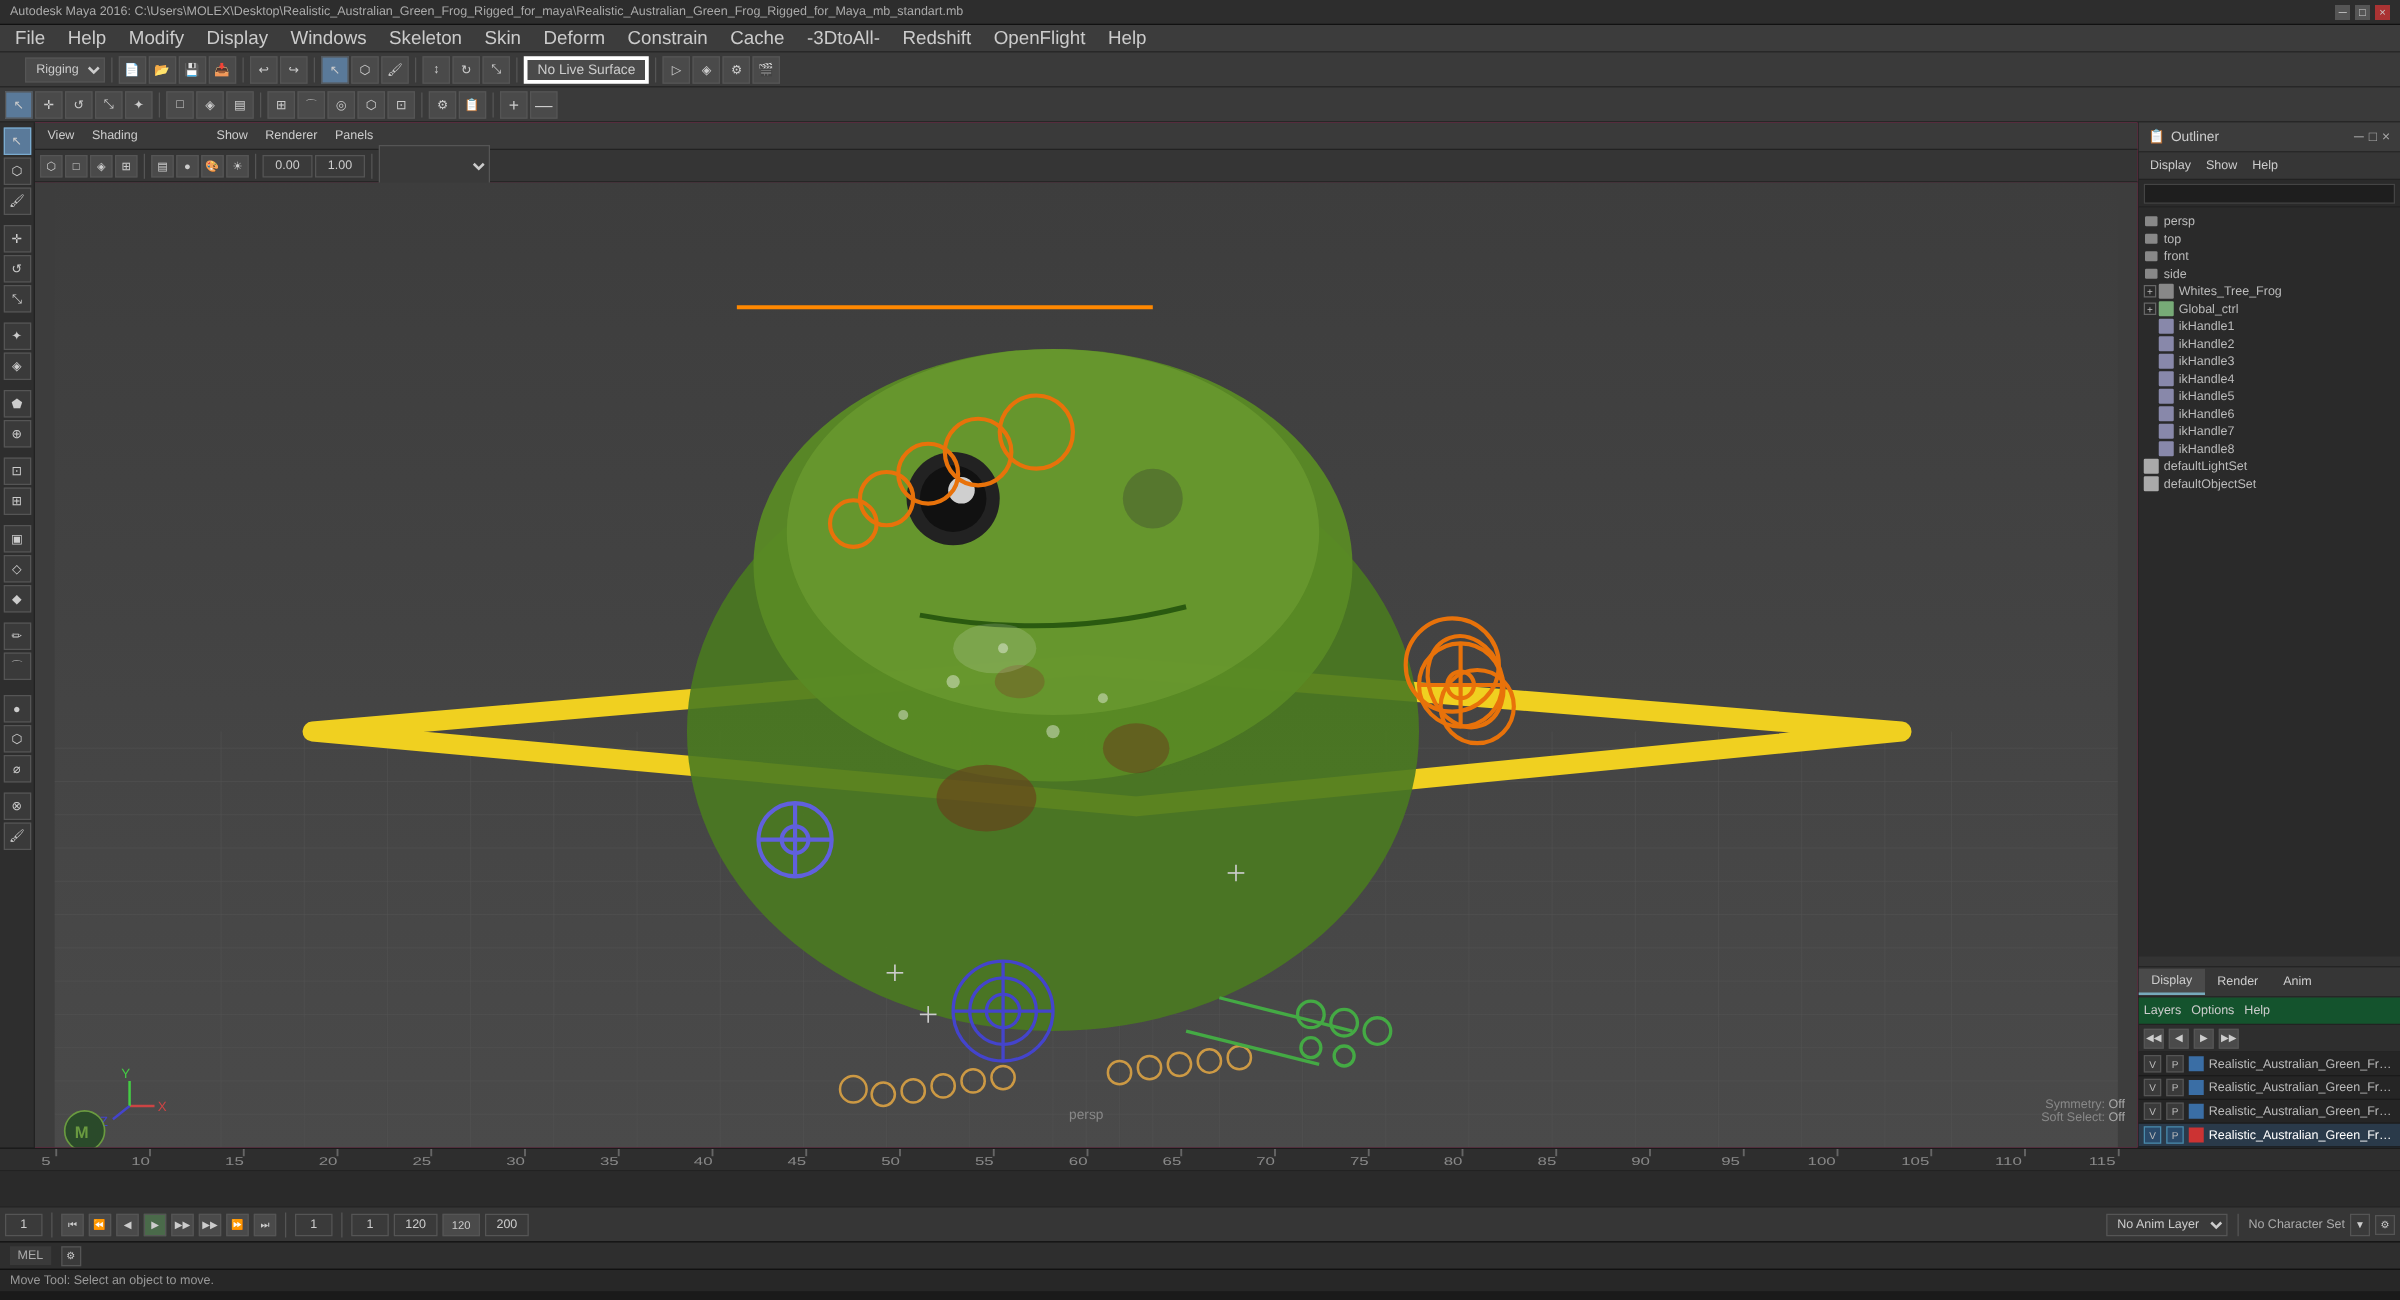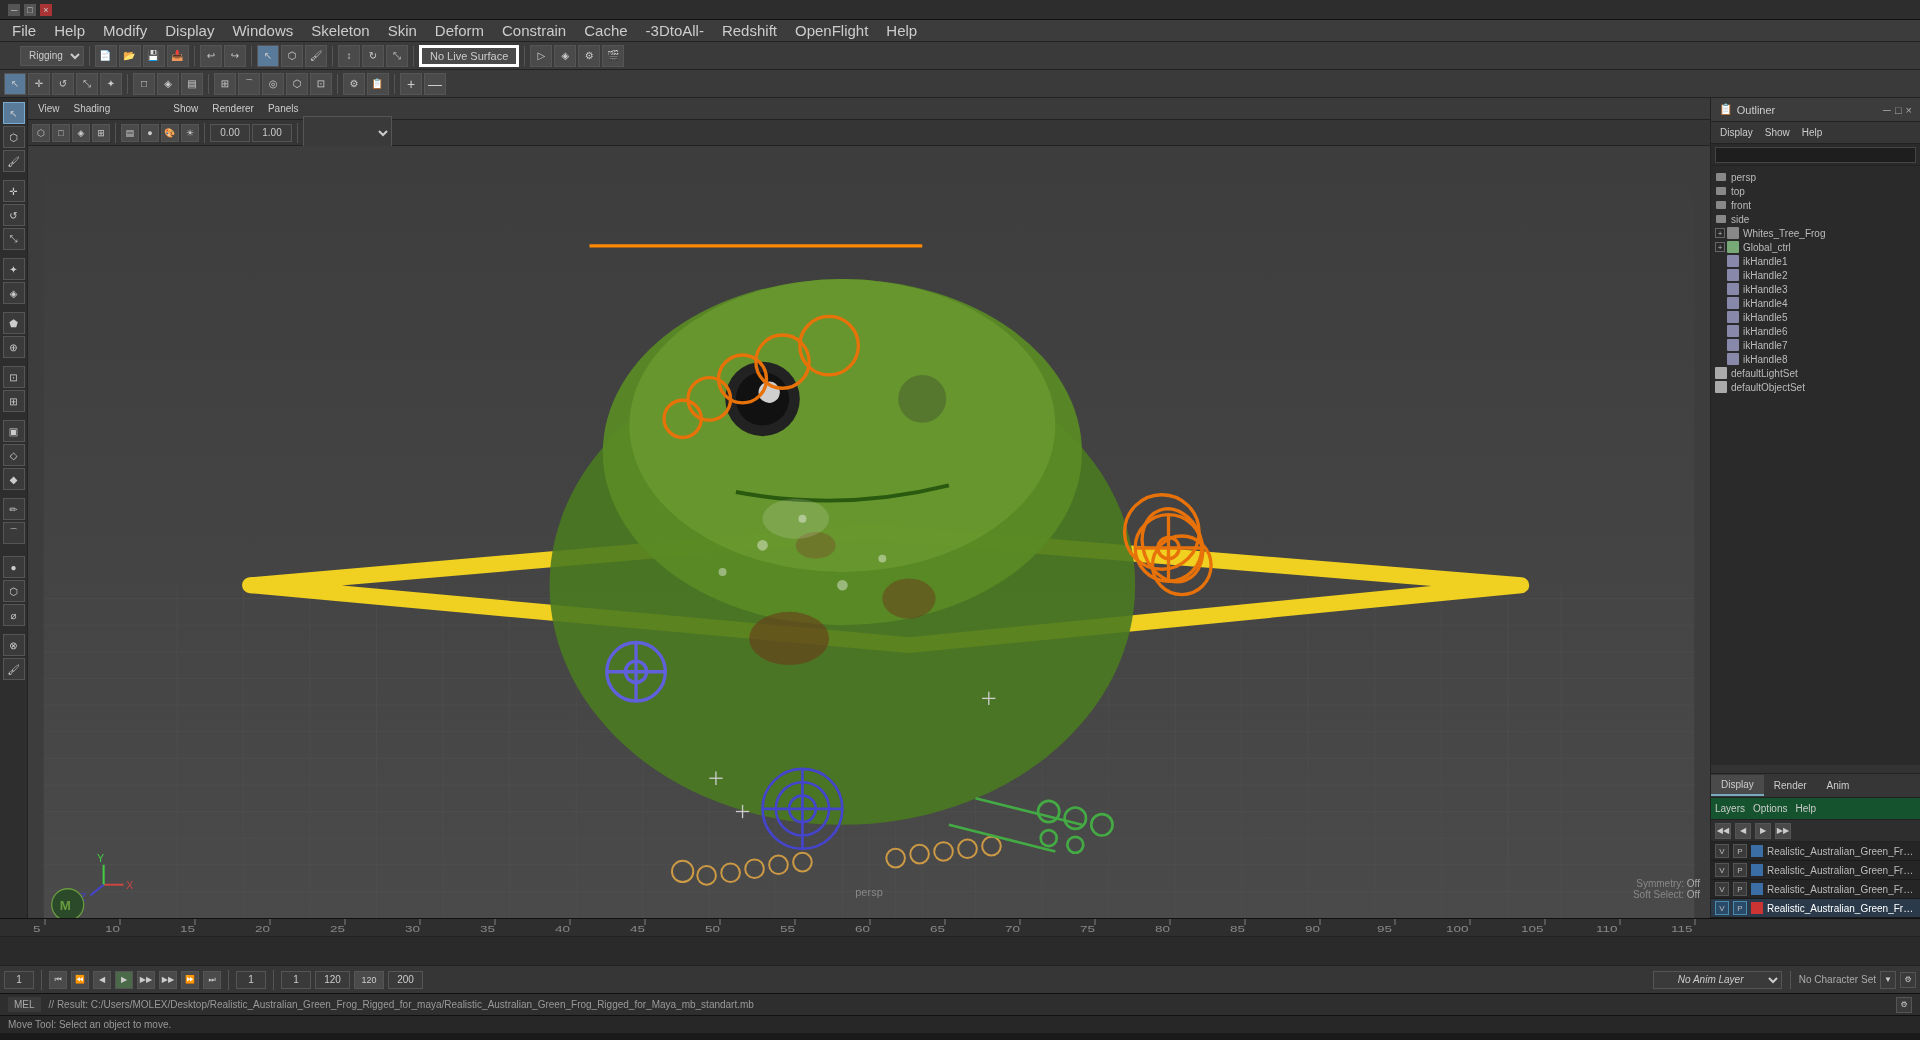--- a/index.html
+++ b/index.html
@@ -414,22 +414,21 @@
       font-size: 10px;
       text-align: center;
       padding: 0 2px;
     }
     .anim-layer-dropdown {
       height: 18px;
       background: #3a3a3a;
       border: 1px solid #555;
       color: #ccc;
       font-size: 10px;
-      padding: 0 20px;
-      font-style: italic;
+      padding: 0 4px;
     }
     .char-set-label {
       font-size: 10px;
       color: #aaa;
     }
 
     
     #outliner-content::-webkit-scrollbar { width: 8px; }
     #outliner-content::-webkit-scrollbar-track { background: #222; }
     #outliner-content::-webkit-scrollbar-thumb { background: #555; }
@@ -464,20 +463,21 @@
       align-items: center;
       padding: 0 4px;
       gap: 2px;
       border-bottom: 1px solid #222;
     }
   </style>
 </head>
 <body>
 
 <div id="title-bar">
+  <span style="font-size:10px;color:#aaa;overflow:hidden;text-overflow:ellipsis;white-space:nowrap;max-width:1800px;">Autodesk Maya 2016: C:\Users\MOLEX\Desktop\Realistic_Australian_Green_Frog_Rigged_for_maya\Realistic_Australian_Green_Frog_Rigged_for_Maya_mb_standart.mb</span>
   <div class="window-controls">
     <span style="background:#555;padding:0 3px;cursor:pointer;">─</span>
     <span style="background:#555;padding:0 3px;cursor:pointer;">□</span>
     <span style="background:#a33;padding:0 3px;cursor:pointer;">×</span>
   </div>
 </div>
 
 <div id="menu-bar">
   <span class="menu-item">File</span>
   <span class="menu-item">Help</span>
@@ -1031,19 +1031,18 @@
   </select>
   <div style="width:1px;height:18px;background:#555;margin:0 4px;"></div>
 
   <span class="char-set-label">No Character Set</span>
   <div style="width:16px;height:18px;background:#3a3a3a;border:1px solid #555;display:flex;align-items:center;justify-content:center;font-size:8px;cursor:pointer;">▼</div>
   <div style="width:16px;height:16px;background:#3a3a3a;border:1px solid #555;display:flex;align-items:center;justify-content:center;font-size:8px;cursor:pointer;">⚙</div>
 </div>
 
 <div id="status-bar">
   <span class="mode-label">MEL</span>
-  <span class="status-text">// Result: C:/Users/MOLEX/Desktop/Realistic_Australian_Green_Frog_Rigged_for_maya/Realistic_Australian_Green_Frog_Rigged_for_Maya_mb_standart.mb</span>
   <div style="width:16px;height:16px;background:#3a3a3a;border:1px solid #555;display:flex;align-items:center;justify-content:center;font-size:8px;">⚙</div>
 </div>
 
 <div style="width:100%;height:18px;background:#272727;display:flex;align-items:center;padding:0 8px;border-top:1px solid #111;">
   <span style="font-size:10px;color:#999;">Move Tool: Select an object to move.</span>
 </div>
 
 </body></html>

